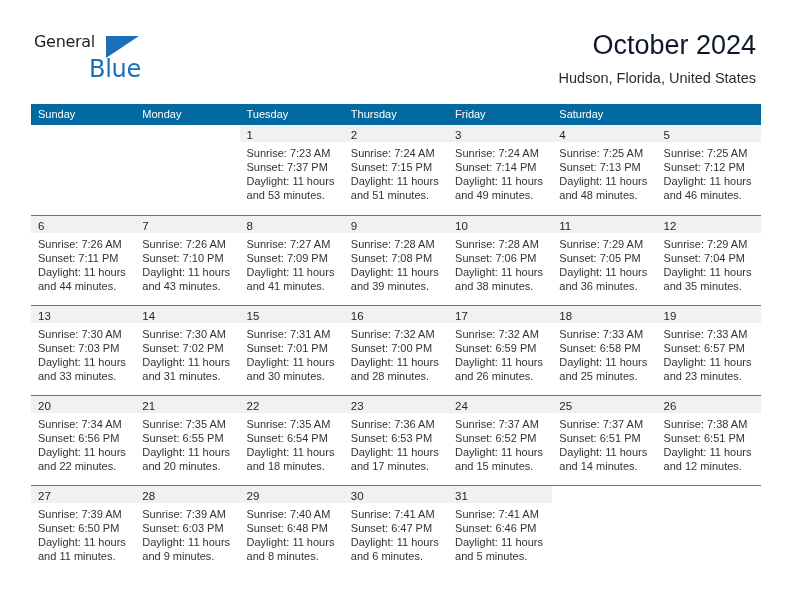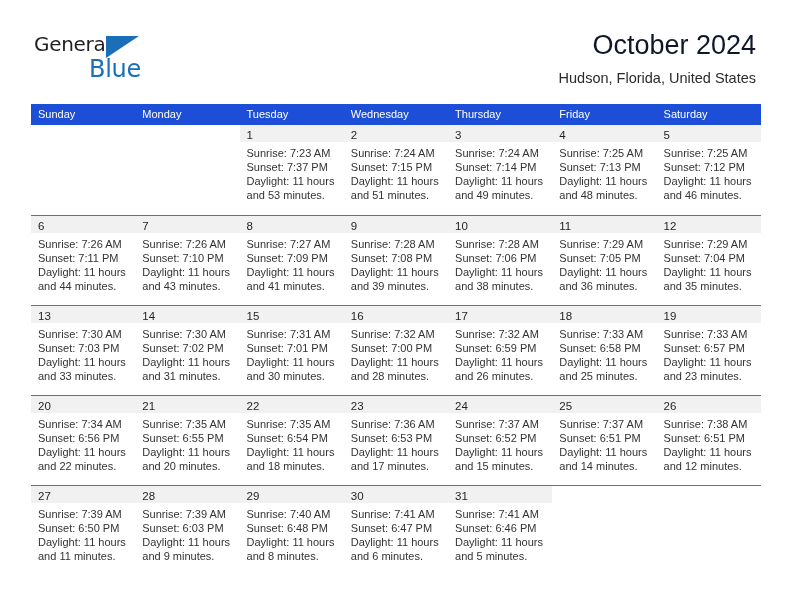--- a/index.html
+++ b/index.html
@@ -36,21 +36,21 @@
     position: absolute;
     left: 34px;
     top: 32px;
     width: 140px;
     height: 56px;
   }
   .logo-general {
     position: absolute;
     left: 0;
     top: 0;
-    font-size: 20px;
+    font-size: 16px;
     letter-spacing: -0.3px;
     color: #231f20;
     font-family: "DejaVu Sans", sans-serif;
     font-weight: 400;
   }
   .logo-blue {
     position: absolute;
     left: 55px;
     top: 23px;
     font-size: 24px;
@@ -95,21 +95,21 @@
   
   .calendar {
     position: absolute;
     left: 31px;
     top: 104px;
     width: 730px;
   }
 
   .dow-row {
     display: flex;
-    background: #1d4ed8;
+    background: #0369a1;
     height: 21px;
   }
   .dow-cell {
     flex: 0 0 104.28px;
     width: 104.28px;
     color: #ffffff;
     font-size: 11px;
     line-height: 21px;
     padding-left: 7px;
     box-sizing: border-box;
@@ -177,21 +177,20 @@
     </div>
 
   </div>
 
   <div class="calendar">
 
     <div class="dow-row">
       <div class="dow-cell">Sunday</div>
       <div class="dow-cell">Monday</div>
       <div class="dow-cell">Tuesday</div>
-      <div class="dow-cell">Wednesday</div>
       <div class="dow-cell">Thursday</div>
       <div class="dow-cell">Friday</div>
       <div class="dow-cell">Saturday</div>
     </div>
 
     <div id="weeks-container">
         <div class="week-row">
           <div class="day-cell">
             <div class="daynum-band"><span class="daynum"></span></div>
           </div>

